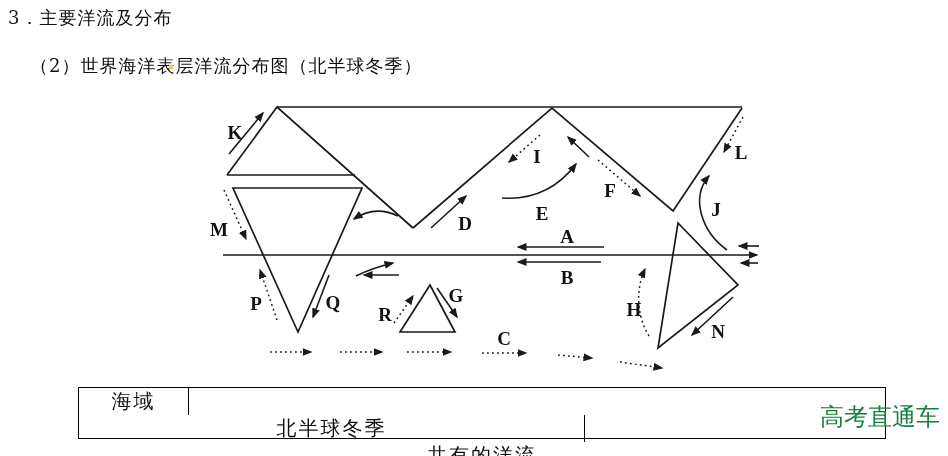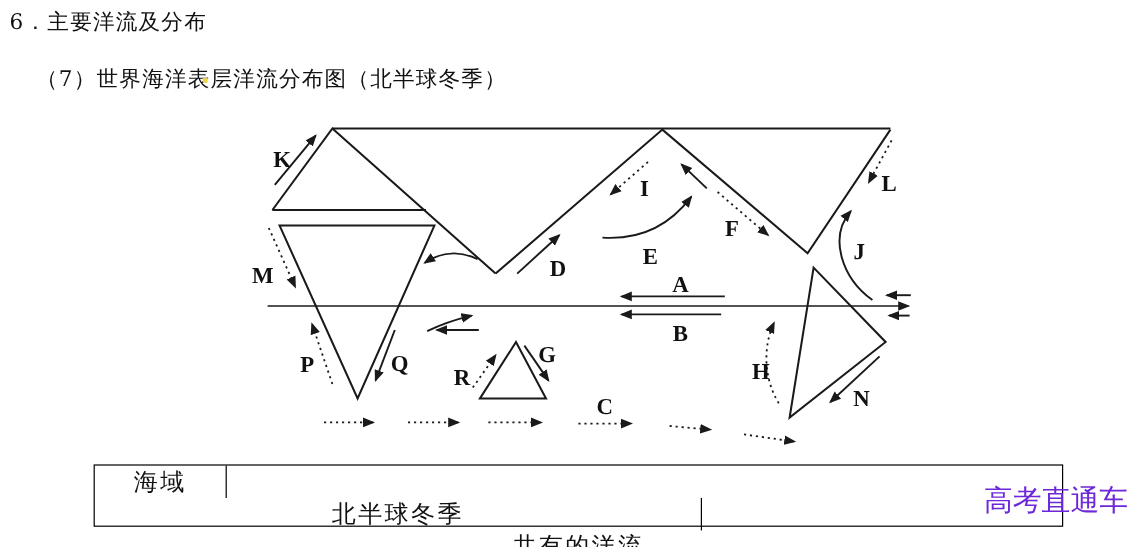--- a/index.html
+++ b/index.html
@@ -19,27 +19,27 @@
   .thin{stroke-width:1.3px;}
   .lbl{font-family:"Liberation Serif","DejaVu Serif",serif;font-weight:bold;font-size:19px;fill:#111;}
   .tbl{position:absolute;left:78px;top:387px;width:806px;height:50px;
        border:1.5px solid #000;display:flex;flex-direction:column;}
   .tbl .cell{display:flex;align-items:center;justify-content:center;
        font-size:20px;letter-spacing:2px;}
   .tbl .c1{width:109px;border-right:1.5px solid #000;}
   .tbl .c2{width:505px;border-right:1.5px solid #000;}
   .tbl .c3{flex:1;}
   .watermark{position:absolute;left:820px;top:401px;font-size:24px;letter-spacing:0px;
-       color:#6d28d9;white-space:nowrap;z-index:5;}
+       color:#15803d;white-space:nowrap;z-index:5;}
 </style>
 </head>
 <body>
 
-<div class="title-line">6．主要洋流及分布</div>
-<div class="subtitle-line">（7）世界海洋表层洋流分布图（北半球冬季）</div>
+<div class="title-line">3．主要洋流及分布</div>
+<div class="subtitle-line">（2）世界海洋表层洋流分布图（北半球冬季）</div>
 <div class="spell-dot"></div>
 
 <svg width="948" height="456" viewBox="0 0 948 456">
   <defs>
     <marker id="ah" markerUnits="userSpaceOnUse" markerWidth="11" markerHeight="9" refX="8.5" refY="4.5" orient="auto">
       <path d="M0,0.5 L10,4.5 L0,8.5 Z" fill="#1a1a1a"></path>
     </marker>
   </defs>
 
   <path class="coast" d="M277,107 H742"></path>

